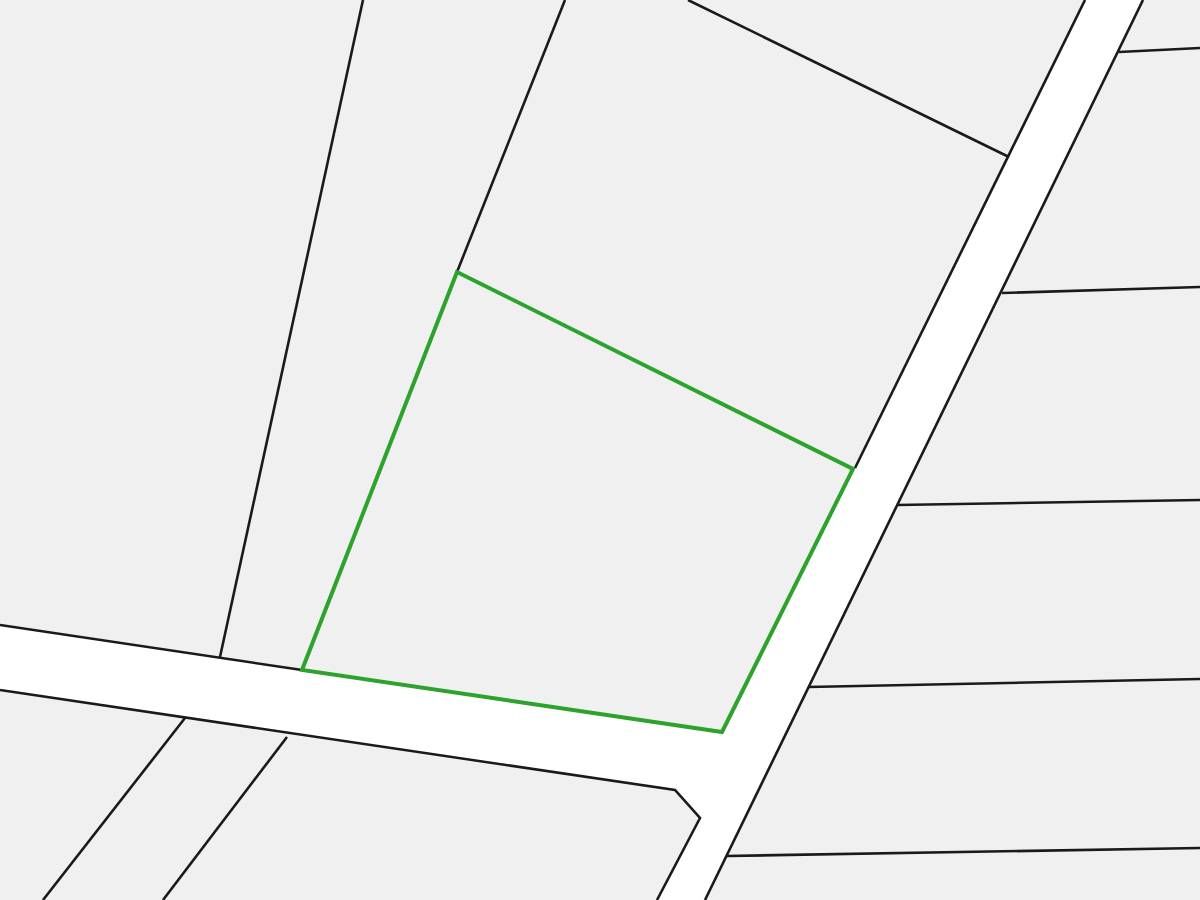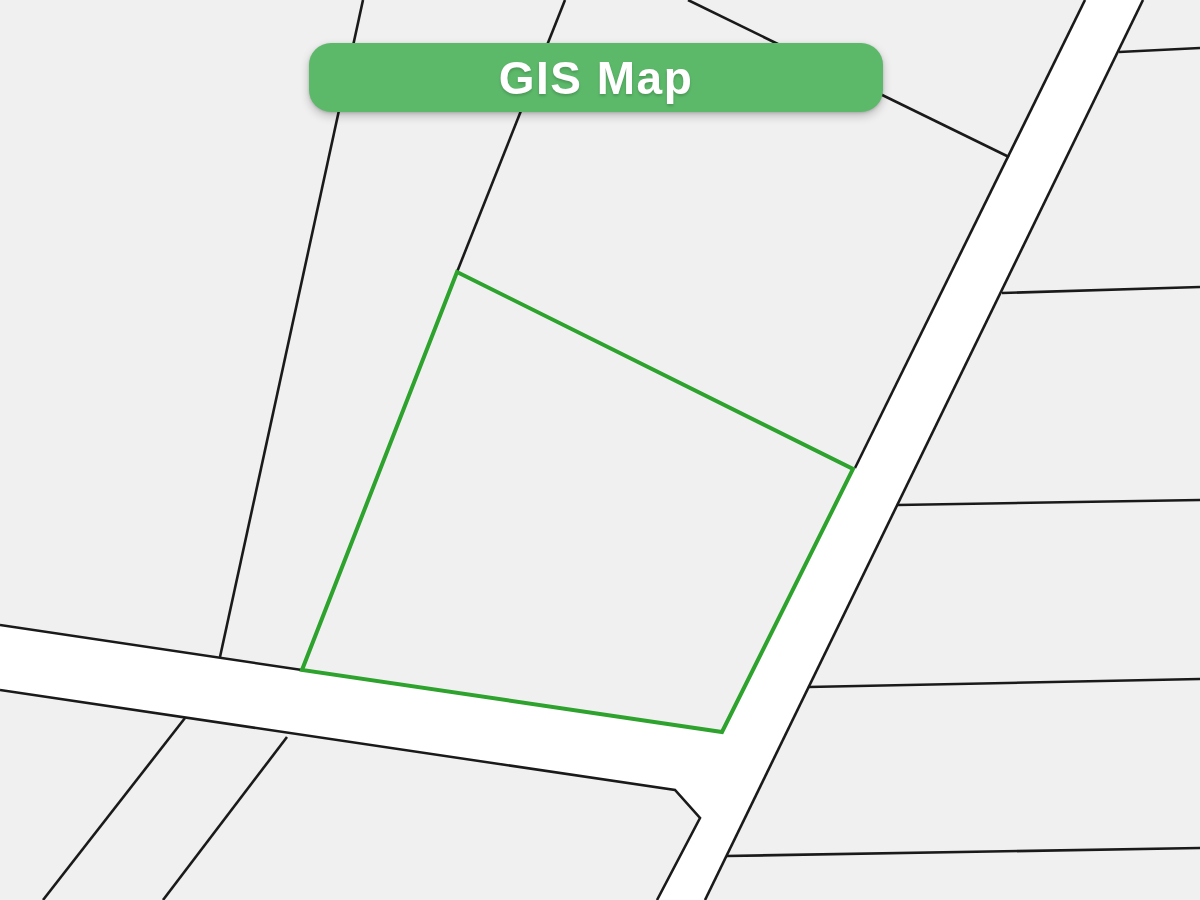--- a/index.html
+++ b/index.html
@@ -53,16 +53,13 @@
       <polyline points="0,690 675,790 700,818 657,900" fill="none" stroke="#1a1a1a" stroke-width="2.6" stroke-linecap="butt" stroke-linejoin="miter"></polyline>
       <polyline points="1119,52 1200,48" fill="none" stroke="#1a1a1a" stroke-width="2.6" stroke-linecap="butt" stroke-linejoin="miter"></polyline>
       <polyline points="1002,293 1200,287" fill="none" stroke="#1a1a1a" stroke-width="2.6" stroke-linecap="butt" stroke-linejoin="miter"></polyline>
       <polyline points="897,505 1200,500" fill="none" stroke="#1a1a1a" stroke-width="2.6" stroke-linecap="butt" stroke-linejoin="miter"></polyline>
       <polyline points="808,687 1200,679" fill="none" stroke="#1a1a1a" stroke-width="2.6" stroke-linecap="butt" stroke-linejoin="miter"></polyline>
       <polyline points="726,856 1200,848" fill="none" stroke="#1a1a1a" stroke-width="2.6" stroke-linecap="butt" stroke-linejoin="miter"></polyline>
       <polyline points="185,718 43,900" fill="none" stroke="#1a1a1a" stroke-width="2.6" stroke-linecap="butt" stroke-linejoin="miter"></polyline>
       <polyline points="287,737 163,900" fill="none" stroke="#1a1a1a" stroke-width="2.6" stroke-linecap="butt" stroke-linejoin="miter"></polyline>
       <polygon points="457,272 853,469 722,732 302,670" fill="none" stroke="#2da22d" stroke-width="4" stroke-linejoin="miter"></polygon>
     </svg>
-  <div class="title-banner" id="title-banner" style="left: 309px; top: 43px; width: 574px; height: 69px; border-radius: 22px; background: rgb(92, 185, 106); color: rgb(255, 255, 255);">
-    <span class="label">GIS Map</span>
-  </div>
 </div>
 
 </body></html>

